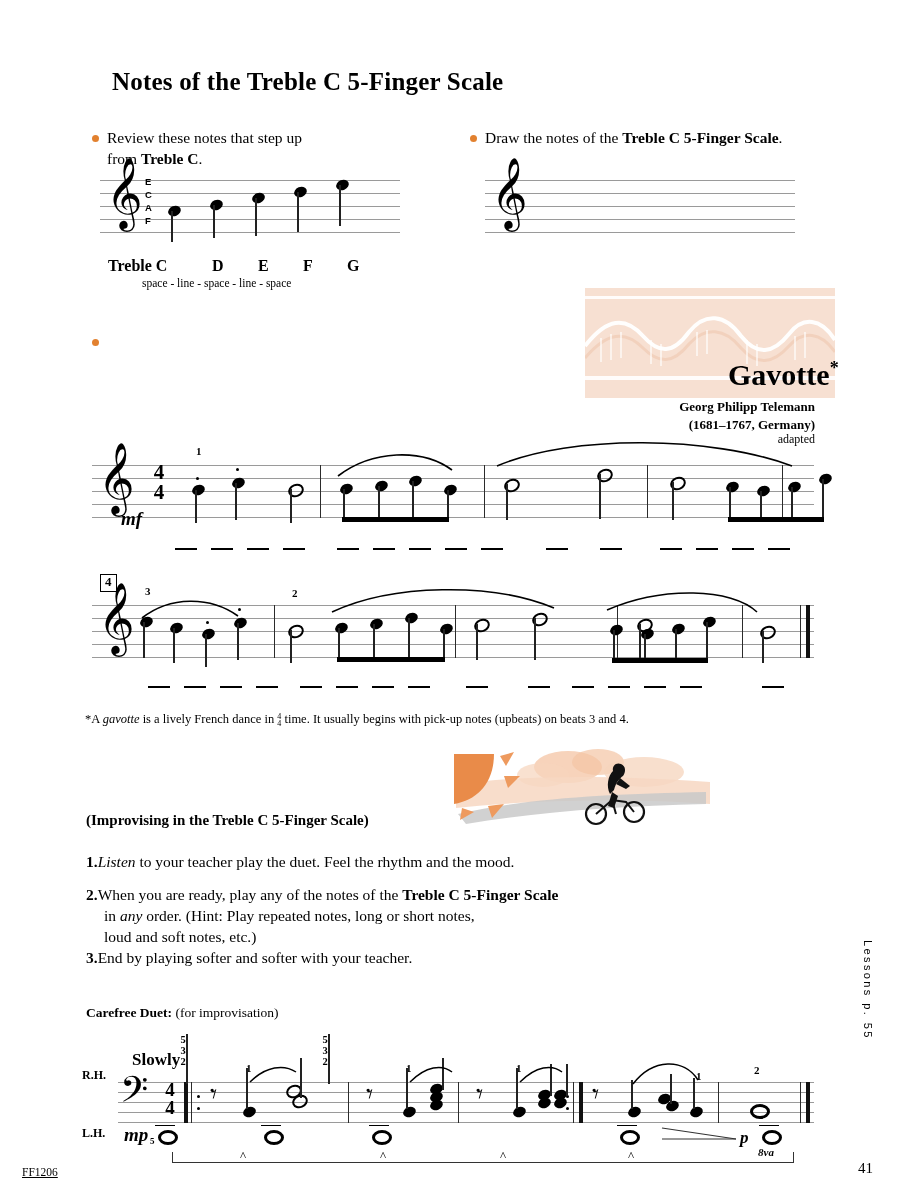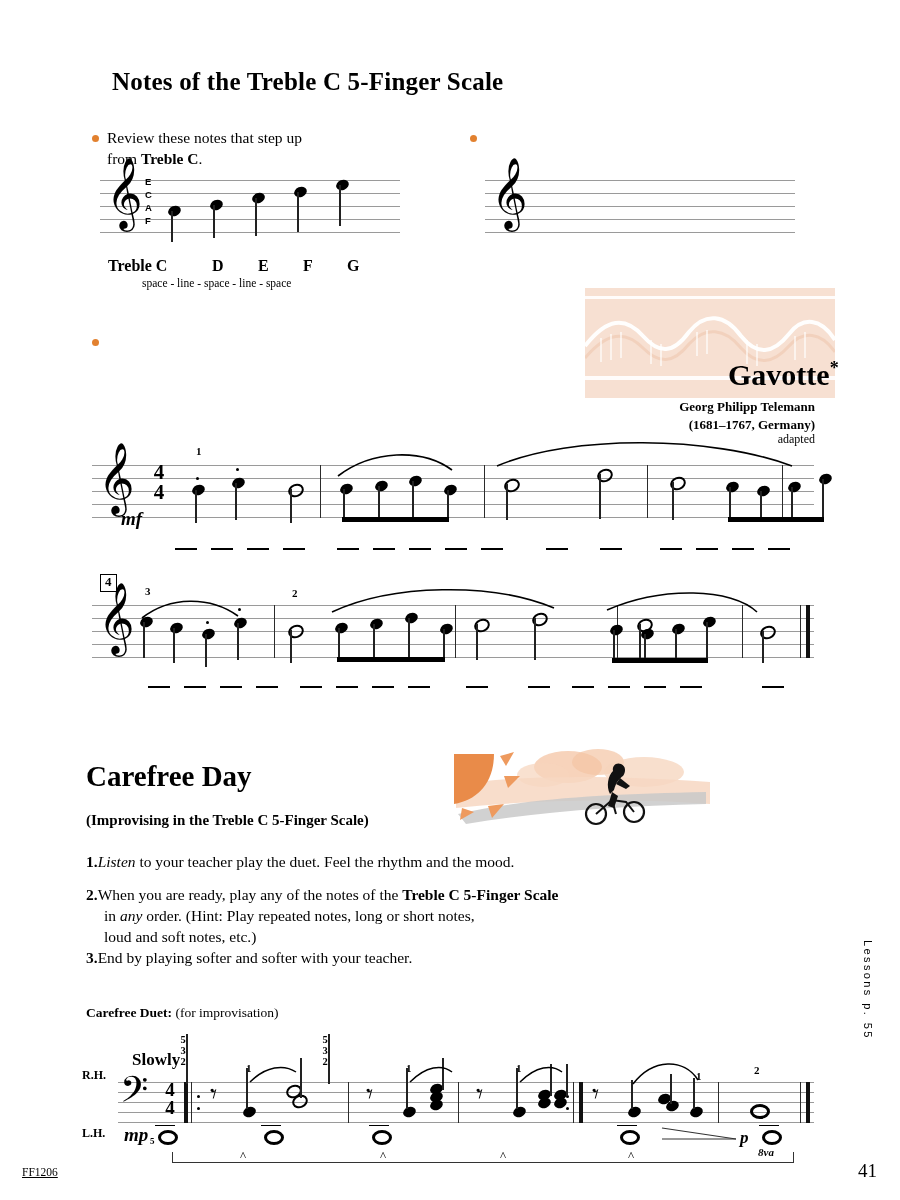--- a/index.html
+++ b/index.html
@@ -137,21 +137,21 @@
 
   .footnote { position: absolute; font-size: 12.5px; }
 
   
   .sidetab {
     position: absolute;
     writing-mode: vertical-rl;
     font-family: "Liberation Sans", "DejaVu Sans", sans-serif;
     font-size: 11px; letter-spacing: 2.4px;
   }
-  .pagenum { position: absolute; font-size: 19px; }
+  .pagenum { position: absolute; font-size: 15px; }
   .code { position: absolute; font-size: 11.5px; text-decoration: underline; }
 
   .teacher-label { position: absolute; font-size: 13.5px; }
   .hand-label { position: absolute; font-size: 12px; font-weight: bold; }
   .tempo { position: absolute; font-size: 17px; font-weight: bold; }
   .fingstack {
     position: absolute; font-size: 10.5px; font-weight: bold;
     text-align: center; line-height: 1.05;
   }
   .rest-q {
@@ -175,20 +175,23 @@
   <div class="bullet-row" style="left:92px; top:128px; width:350px;">
     <div class="bullet-dot"></div>
     <div class="bullet-text">
       <span>Review these notes that step up</span><br>
       <span>from </span><span class="b">Treble C</span><span>.</span>
     </div>
   </div>
 
   <div class="bullet-row" style="left:470px; top:128px; width:380px;">
     <div class="bullet-dot"></div>
+    <div class="bullet-text">
+      <span>Draw the notes of the </span><span class="b">Treble C 5-Finger Scale</span><span>.</span>
+    </div>
   </div>
 
   <div class="staff" style="left:100px; top:180px; width:300px; height:60px;">
     <div class="staff-line" style="top:0px;  width:300px;"></div>
     <div class="staff-line" style="top:13px; width:300px;"></div>
     <div class="staff-line" style="top:26px; width:300px;"></div>
     <div class="staff-line" style="top:39px; width:300px;"></div>
     <div class="staff-line" style="top:52px; width:300px;"></div>
 
     <div class="glyph clef-treble" style="left:6px; top:-18px;">𝄞</div>
@@ -438,22 +441,24 @@
     <div class="blank-line" style="left:408px; top:686px; width:22px;"></div>
     <div class="blank-line" style="left:466px; top:686px; width:22px;"></div>
     <div class="blank-line" style="left:528px; top:686px; width:22px;"></div>
     <div class="blank-line" style="left:572px; top:686px; width:22px;"></div>
     <div class="blank-line" style="left:608px; top:686px; width:22px;"></div>
     <div class="blank-line" style="left:644px; top:686px; width:22px;"></div>
     <div class="blank-line" style="left:680px; top:686px; width:22px;"></div>
     <div class="blank-line" style="left:762px; top:686px; width:22px;"></div>
   </div>
 
-
-  <h2 class="ct" style="left:86px; top:760px;">Carefree Day</h2>
+  <div class="footnote" style="left:85px; top:712px; width:740px;">
+    <span>*A </span><span class="i">gavotte</span><span> is a lively French dance in </span><span style="display:inline-block; font-size:8px; line-height:.9; text-align:center; vertical-align:middle;">4<br>4</span><span> time. It usually begins with pick-up notes (upbeats) on beats 3 and 4.</span>
+  </div>
+
   <div class="subtitle" style="left:86px; top:812px;">(Improvising in the Treble C 5-Finger Scale)</div>
 
   <svg style="position:absolute; left:448px; top:742px; width:270px; height:95px;" viewBox="0 0 270 95">
 
     <ellipse cx="120" cy="25" rx="34" ry="16" fill="#F4C4A4" opacity=".75"></ellipse>
     <ellipse cx="150" cy="20" rx="26" ry="13" fill="#F4C4A4" opacity=".7"></ellipse>
     <ellipse cx="196" cy="30" rx="40" ry="15" fill="#F6D4BC" opacity=".75"></ellipse>
     <ellipse cx="95" cy="33" rx="26" ry="12" fill="#F6D4BC" opacity=".7"></ellipse>
 
     <path d="M8,42 C70,34 150,32 262,40 L262,62 C180,56 80,58 8,66 Z" fill="#F7D7C2" opacity=".85"></path>

